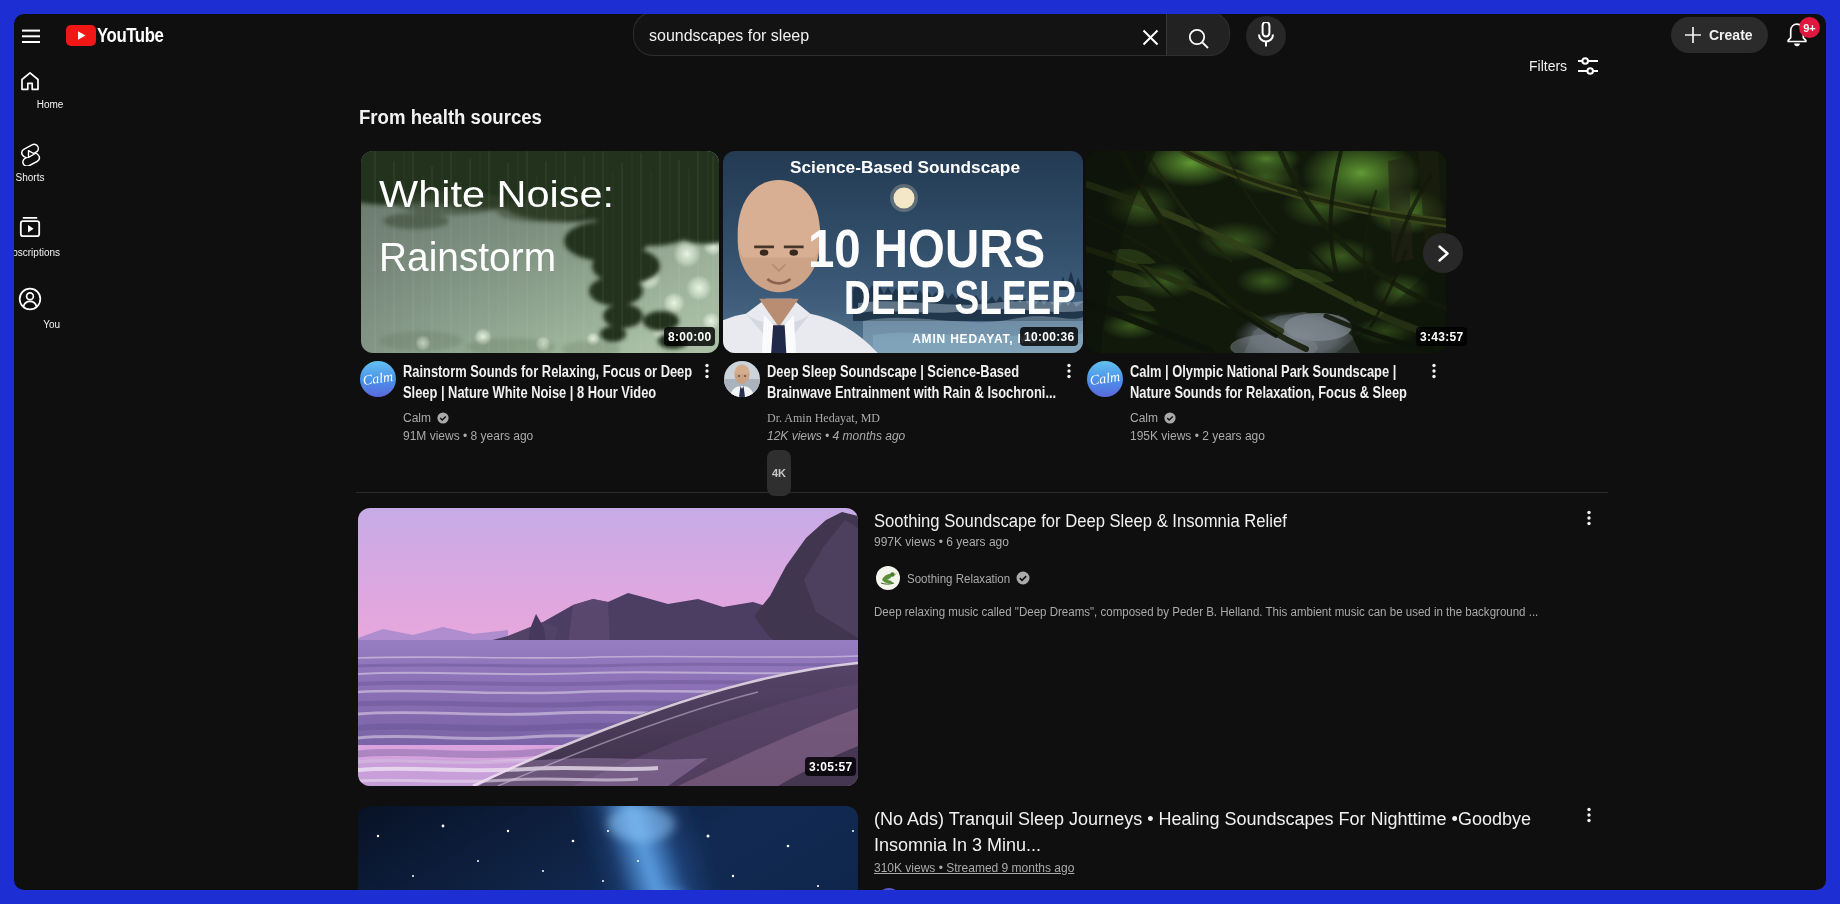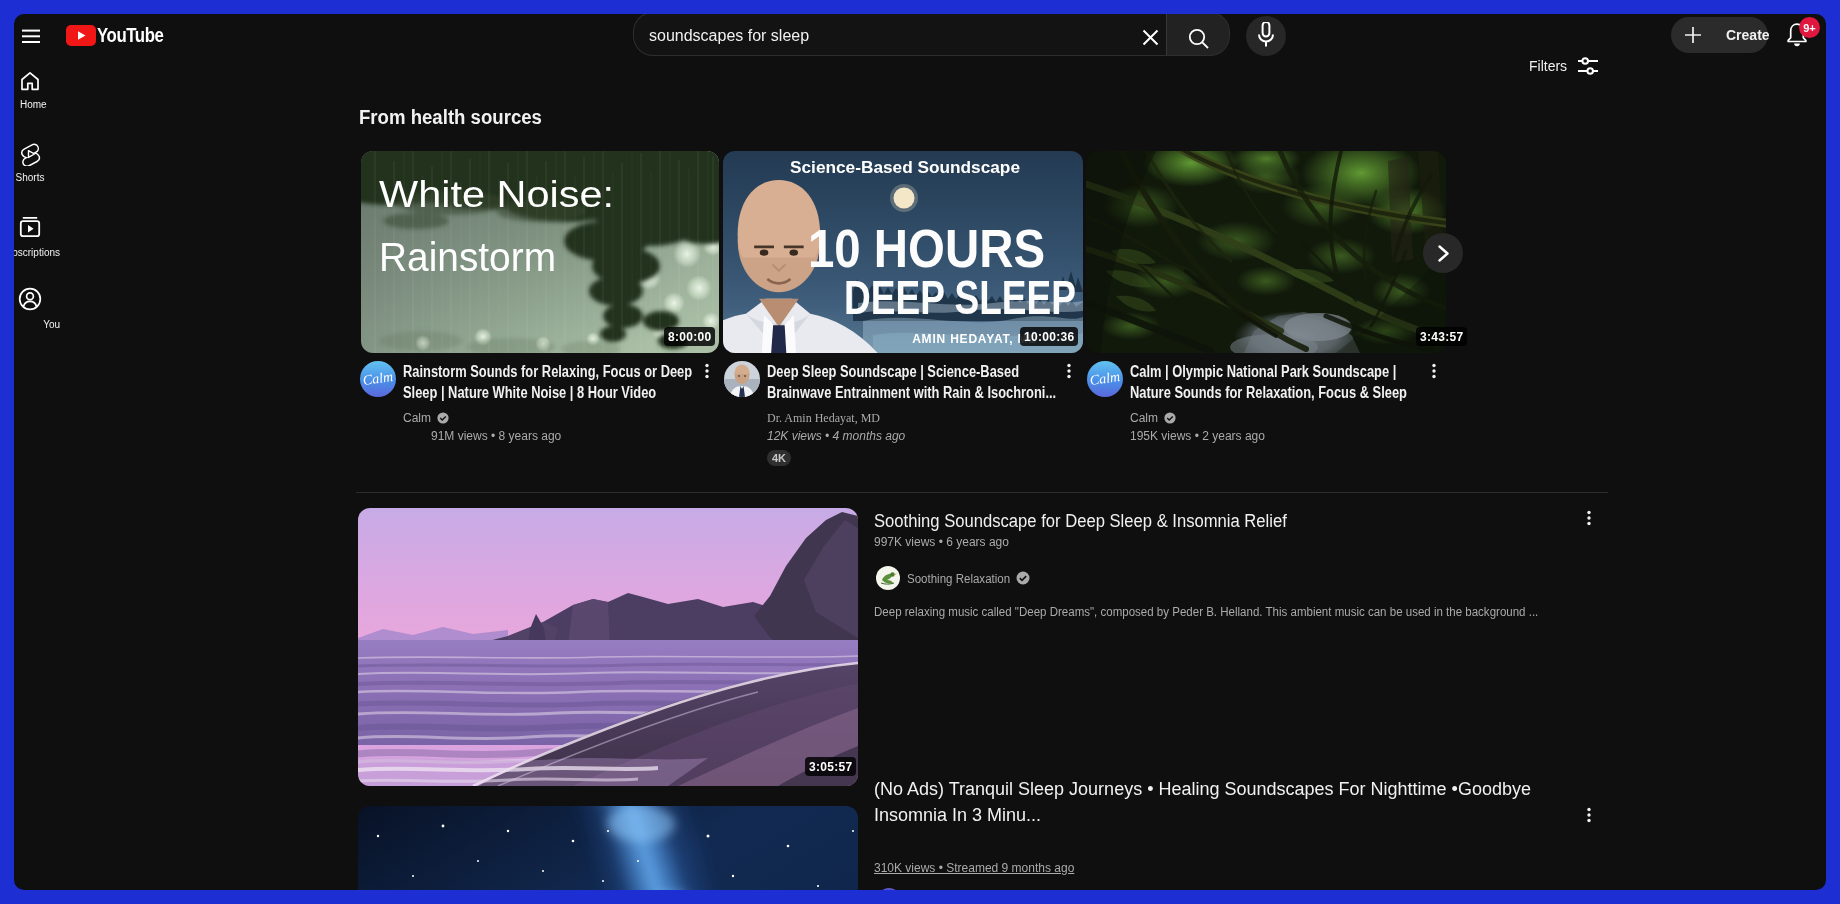--- a/index.html
+++ b/index.html
@@ -52,35 +52,35 @@
   <svg class="abs" style="left:1254px;top:6px;" width="24" height="26" viewBox="0 0 24 26">
     <rect x="8.6" y="0" width="6.8" height="14.5" rx="3.4" fill="none" stroke="#fff" stroke-width="2"></rect>
     <path d="M5 12.5 a7 7 0 0 0 14 0" fill="none" stroke="#fff" stroke-width="2"></path>
     <path d="M12 19.5 V24.5" stroke="#fff" stroke-width="2"></path>
   </svg>
 
   <div class="abs" style="left:1671px;top:1px;width:97px;height:36px;border-radius:18px;background:#2b2b2b;"></div>
   <svg class="abs" style="left:1684px;top:10px;" width="18" height="18" viewBox="0 0 18 18">
     <path d="M9 1 V17 M1 9 H17" stroke="#f1f1f1" stroke-width="1.7"></path>
   </svg>
-  <div class="abs" style="left:1709px;top:11px;font-size:14px;font-weight:600;color:#f1f1f1;margin-left:17px;">Create</div>
+  <div class="abs" style="left:1709px;top:11px;font-size:14px;font-weight:600;color:#f1f1f1;">Create</div>
 
   <svg class="abs" style="left:1784px;top:6px;" width="26" height="28" viewBox="0 0 26 28">
     <path d="M13 2.2 c-3.6 0 -6.3 2.7 -6.3 6.6 v6.9 l-2.5 2.6 v1.2 h17.6 v-1.2 l-2.5 -2.6 v-6.9 c0 -3.9 -2.7 -6.6 -6.3 -6.6 z" fill="none" stroke="#fff" stroke-width="1.7"></path>
     <path d="M10.2 21.5 a2.8 2.8 0 0 0 5.6 0 z" fill="#fff"></path>
   </svg>
   <div class="abs" style="left:1799px;top:1px;width:21px;height:21px;border-radius:50%;background:#e0173f;color:#fff;font-size:11px;font-weight:bold;text-align:center;line-height:23px;">9+</div>
 </div>
 
 <div id="guide">
 
   <svg class="abs" style="left:18px;top:69px;" width="24" height="24" viewBox="0 0 24 24">
     <path d="M4 10.5 L12 3.8 L20 10.5 V20.3 H14.2 V14.3 H9.8 V20.3 H4 Z" fill="none" stroke="#fff" stroke-width="1.7" stroke-linejoin="round"></path>
   </svg>
-  <div class="abs w" style="left:0px;top:99px;width:60px;text-align:left;font-size:10px;margin-left:20px;">Home</div>
+  <div class="abs w" style="left:0px;top:99px;width:60px;text-align:center;font-size:10px;margin-left:20px;">Home</div>
 
   <svg class="abs" style="left:19px;top:142px;" width="23" height="24" viewBox="0 0 23 24">
     <path d="M13.2 2.1 c2.2 -1.2 5 -0.4 6.2 1.8 c1.2 2.2 0.4 5 -1.8 6.2 l-1.5 0.8 c2 0.3 3.8 1.5 4.6 3.3 c1 2.2 0.1 4.8 -2.1 6 l-8.6 4.6 c-2.2 1.2 -5 0.4 -6.2 -1.8 c-1.2 -2.2 -0.4 -5 1.8 -6.2 l1.5 -0.8 c-2 -0.3 -3.8 -1.5 -4.6 -3.3 c-1 -2.2 -0.1 -4.8 2.1 -6 z" fill="none" stroke="#fff" stroke-width="1.6" transform="scale(0.92) translate(1,1)"></path>
     <path d="M9.5 8.6 L15.5 12 L9.5 15.4 Z" fill="none" stroke="#fff" stroke-width="1.4" stroke-linejoin="round"></path>
   </svg>
   <div class="abs w" style="left:0px;top:172px;width:60px;text-align:center;font-size:10px;">Shorts</div>
 
   <svg class="abs" style="left:18px;top:214px;" width="24" height="24" viewBox="0 0 24 24">
     <path d="M5.5 3.8 h13" stroke="#fff" stroke-width="1.8" stroke-linecap="round"></path>
     <rect x="2.8" y="7.2" width="18.4" height="15" rx="2.2" fill="none" stroke="#fff" stroke-width="1.8"></rect>
@@ -192,21 +192,21 @@
 <div class="dur" style="left:664px;top:327px;">8:00:00</div>
 <div class="abs" style="left:360px;top:361px;width:36px;height:36px;border-radius:50%;background:linear-gradient(180deg,#62c2f0 0%,#4a8fe8 55%,#5b68dd 100%);overflow:hidden;">
   <div style="font-style:italic;font-size:14px;color:#fff;text-align:center;line-height:36px;transform:rotate(-8deg);font-family:'Liberation Serif',serif;">Calm</div>
 </div>
 <div class="abs title16" style="left:403px;top:361px;"><span class="sx80">Rainstorm Sounds for Relaxing, Focus or Deep<br>Sleep | Nature White Noise | 8 Hour Video</span></div>
 <div class="abs meta12" style="left:403px;top:411px;">Calm</div>
 <svg class="abs" style="left:437px;top:412px;" width="12" height="12" viewBox="0 0 12 12">
     <circle cx="6" cy="6" r="5.6" fill="#aaa"></circle>
     <path d="M3.2 6.1 L5.2 8 L8.8 4.4" stroke="#0f0f0f" stroke-width="1.4" fill="none"></path>
   </svg>
-<div class="abs meta12" style="left:403px;top:429px;margin-left:28px;">91M views • 8 years ago</div>
+<div class="abs meta12" style="left:403px;top:429px;">91M views • 8 years ago</div>
 <svg class="dots3" style="left:698px;top:362px;" viewBox="0 0 18 18">
     <circle cx="9" cy="3.5" r="1.7" fill="#f1f1f1"></circle>
     <circle cx="9" cy="9" r="1.7" fill="#f1f1f1"></circle>
     <circle cx="9" cy="14.5" r="1.7" fill="#f1f1f1"></circle>
   </svg>
 
 <div class="thumb" style="left:723px;top:151px;width:360px;height:202px;" id="t2">
 <svg width="360" height="202" viewBox="0 0 360 202" preserveAspectRatio="none">
   <defs>
     <linearGradient id="nightsky" x1="0" y1="0" x2="0" y2="1">
@@ -263,21 +263,21 @@
   <path d="M10.5 13 c0-6 3.5-9.5 7.5-9.5 s7.5 3.5 7.5 9.5 z" fill="#d4ad8e"></path>
   <path d="M6 36 c1-8 6-11 12-11 s11 3 12 11 z" fill="#f2f3f5"></path>
   <path d="M16.5 25 L18 28 L19.5 25 L21 36 H15 Z" fill="#253050"></path>
   <ellipse cx="15" cy="15" rx="1" ry="0.8" fill="#3a2d25"></ellipse>
   <ellipse cx="21" cy="15" rx="1" ry="0.8" fill="#3a2d25"></ellipse>
 </svg>
 </div>
 <div class="abs title16" style="left:767px;top:361px;"><span class="sx80">Deep Sleep Soundscape | Science-Based<br>Brainwave Entrainment with Rain &amp; Isochroni...</span></div>
 <div class="abs meta12" style="left:767px;top:411px;font-family:Liberation Serif, serif;">Dr. Amin Hedayat, MD</div>
 <div class="abs meta12" style="left:767px;top:429px;font-style:italic;">12K views • 4 months ago</div>
-<div class="abs" style="left:767px;top:450px;background:#2f2f2f;color:#c8c8c8;font-weight:bold;font-size:11px;border-radius:8px;padding:2px 5px;">4K</div>
+<div class="abs" style="left:767px;top:450px;background:#2f2f2f;color:#c8c8c8;font-weight:bold;font-size:11px;border-radius:8px;padding:17px 5px;">4K</div>
 <svg class="dots3" style="left:1060px;top:362px;" viewBox="0 0 18 18">
     <circle cx="9" cy="3.5" r="1.7" fill="#f1f1f1"></circle>
     <circle cx="9" cy="9" r="1.7" fill="#f1f1f1"></circle>
     <circle cx="9" cy="14.5" r="1.7" fill="#f1f1f1"></circle>
   </svg>
 
 <div class="thumb" style="left:1086px;top:151px;width:360px;height:202px;" id="t3">
 <svg width="360" height="202" viewBox="0 0 360 202" preserveAspectRatio="none">
   <defs>
     <radialGradient id="fl1" cx="0.5" cy="0.5" r="0.5">
@@ -551,21 +551,21 @@
         <circle cx="492" cy="200" r="1.2"></circle>
         <circle cx="372" cy="248" r="1"></circle>
   </g>
 
   <path d="M60 252 C100 240 150 246 190 252 C240 259 280 252 320 260 C260 268 160 270 100 266 L60 262 Z" fill="#16294a" opacity="0.9"></path>
   <path d="M150 236 C180 228 215 232 245 238 C215 244 175 244 150 241 Z" fill="#142644" opacity="0.85"></path>
   <path d="M0 250 L50 240 L95 250 L145 244 L205 255 L265 250 L305 260 L365 255 L425 265 L465 260 L500 266 V278 H0 Z" fill="#081020"></path>
   <path d="M0 238 L0 278 L130 278 C85 260 42 246 0 238 Z" fill="#03060e"></path>
 </svg>
 </div>
-<div class="abs" style="left:874px;top:776px;font-size:18px;color:#f1f1f1;line-height:26px;">(No Ads) Tranquil Sleep Journeys • Healing Soundscapes For Nighttime •Goodbye<br>Insomnia In 3 Minu...</div>
+<div class="abs" style="left:874px;top:806px;font-size:18px;color:#f1f1f1;line-height:26px;">(No Ads) Tranquil Sleep Journeys • Healing Soundscapes For Nighttime •Goodbye<br>Insomnia In 3 Minu...</div>
 <div class="abs meta12" style="left:874px;top:861px;text-decoration:underline;">310K views • Streamed 9 months ago</div>
 <div class="abs" style="left:877px;top:888px;width:24px;height:24px;border-radius:50%;background:#5a55cc;"></div>
 <svg class="dots3" style="left:1580px;top:806px;" viewBox="0 0 18 18">
     <circle cx="9" cy="3.5" r="1.7" fill="#f1f1f1"></circle>
     <circle cx="9" cy="9" r="1.7" fill="#f1f1f1"></circle>
     <circle cx="9" cy="14.5" r="1.7" fill="#f1f1f1"></circle>
   </svg>
 
 <svg class="abs" style="left:0;top:0;z-index:50;pointer-events:none;" width="1840" height="904" viewBox="0 0 1840 904">
   <path d="M0 0 H1840 V904 H0 Z M14 24 a10 10 0 0 1 10 -10 H1816 a10 10 0 0 1 10 10 V880 a10 10 0 0 1 -10 10 H24 a10 10 0 0 1 -10 -10 Z" fill="#1d2ed3" fill-rule="evenodd"></path>

